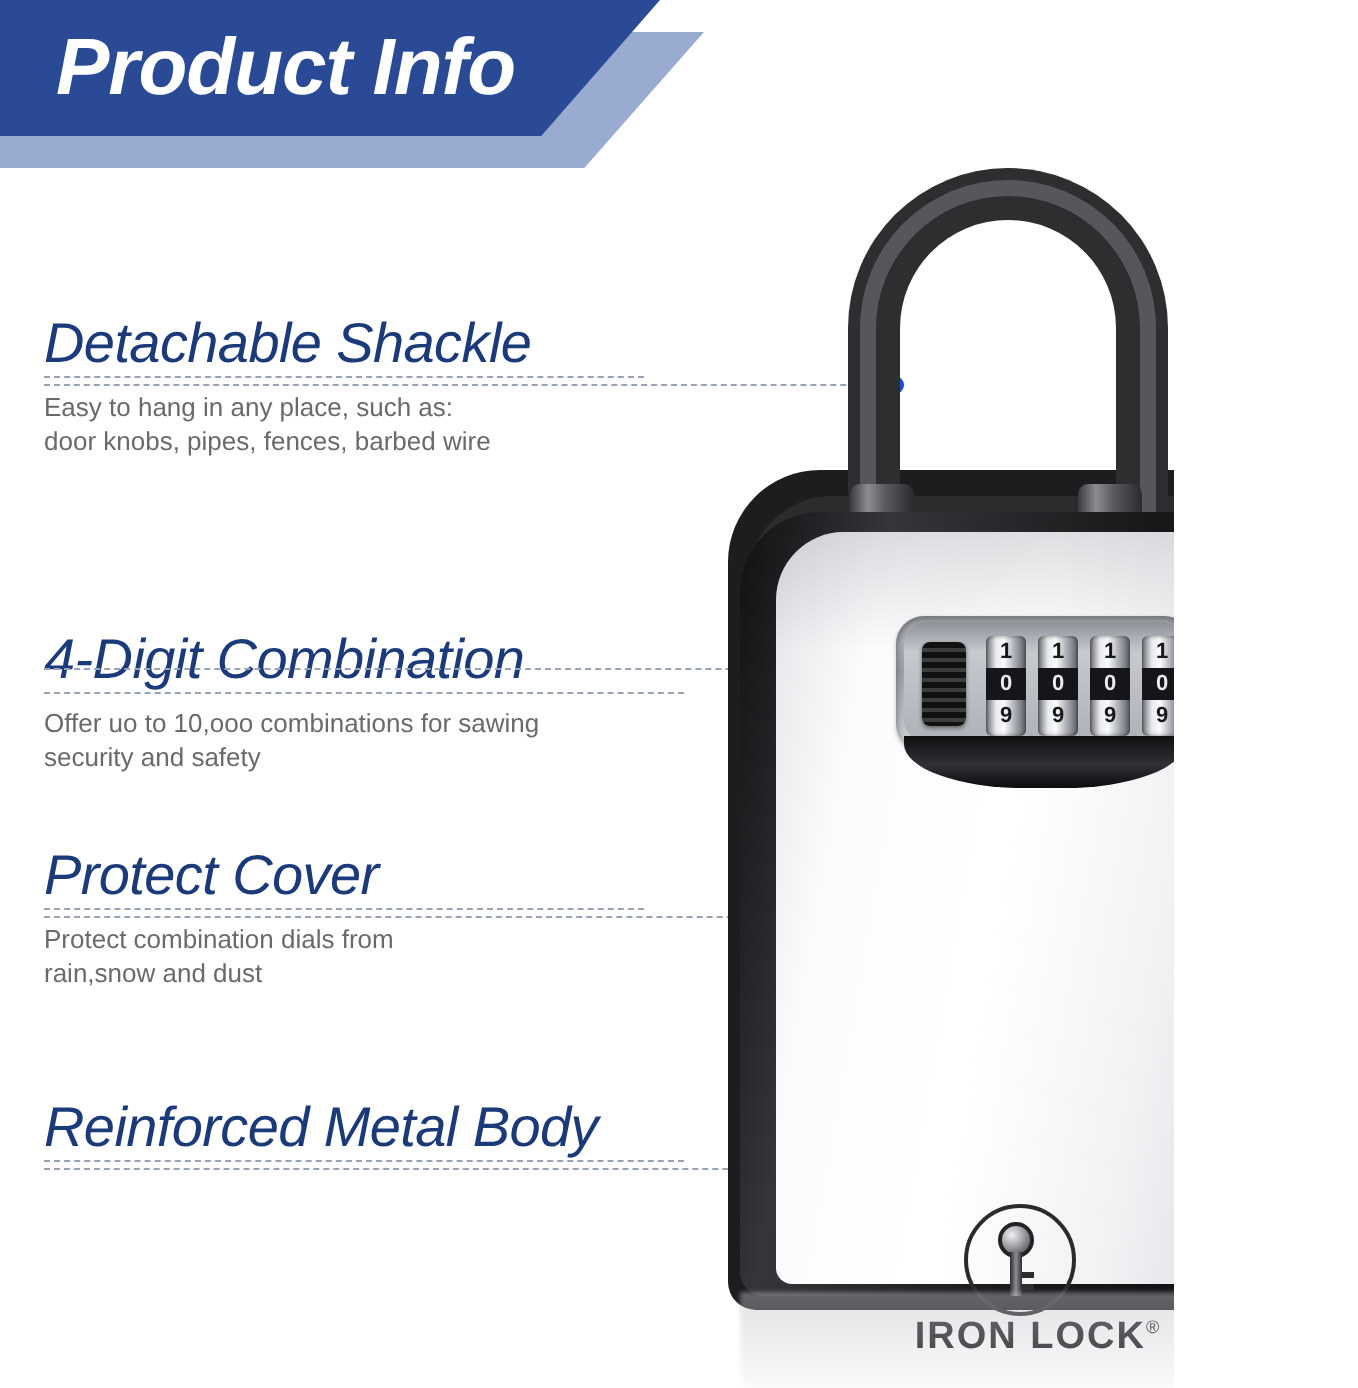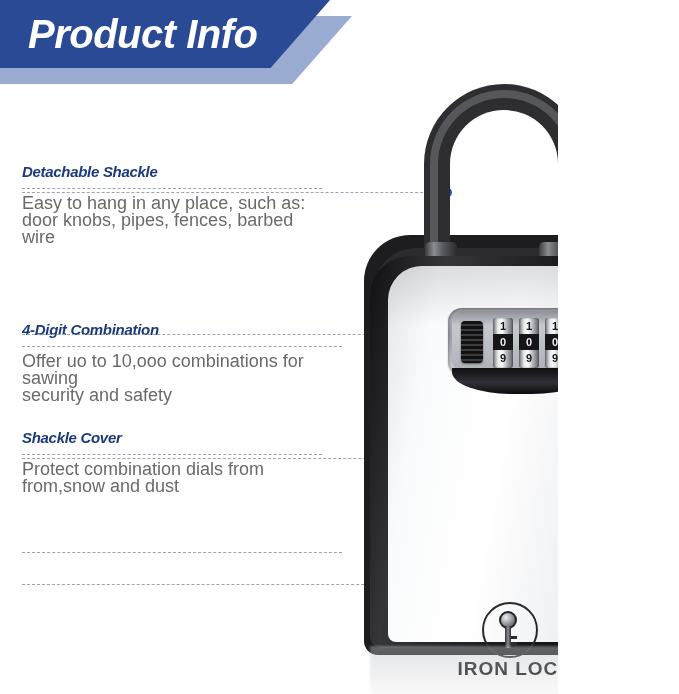--- a/index.html
+++ b/index.html
@@ -9,20 +9,21 @@
   }
   body {
     font-family: "Liberation Sans", sans-serif;
   }
   #page {
     position: relative;
     width: 558px;
     height: 694px;
     background: #ffffff;
     overflow: hidden;
+    padding-left: 29px;
   }
 
   
   .banner-shadow {
     position: absolute;
     left: 0;
     top: 16px;
     width: 352px;
     height: 68px;
     background: #9aabd2;
@@ -49,36 +50,36 @@
     line-height: 52px;
     white-space: nowrap;
   }
 
   
   .feature {
     position: absolute;
     left: 22px;
   }
   .feature-title {
-    font-size: 15px;
-    font-weight: bold;
+    font-size: 28px;
+    font-weight: normal;
     font-style: italic;
     color: #1b3a7a;
     letter-spacing: -0.3px;
     white-space: nowrap;
     line-height: 28px;
     margin: 0;
   }
   .feature-rule {
     height: 0;
     border-top: 1px dashed #9aa3b5;
     margin-top: 2px;
   }
   .feature-desc {
-    font-size: 18px;
+    font-size: 13px;
     color: #6a6a6a;
     line-height: 17px;
     margin-top: 6px;
     white-space: pre-line;
   }
 
   
   .conn-h {
     position: absolute;
     height: 0;
@@ -348,30 +349,31 @@
   <div class="feature" style="top:316px; width:320px;">
     <div class="feature-title">4-Digit Combination</div>
     <div class="feature-rule"></div>
     <div class="feature-desc">Offer uo to 10,ooo combinations for sawing
 security and safety</div>
   </div>
   <div class="conn-h" style="left:22px; top:334px; width:474px;"></div>
   <div class="dot" style="left:491px; top:330px;"></div>
 
   <div class="feature" style="top:424px; width:300px;">
-    <div class="feature-title">Shackle Cover</div>
+    <div class="feature-title">Protect Cover</div>
     <div class="feature-rule"></div>
     <div class="feature-desc">Protect combination dials from
-from,snow and dust</div>
+rain,snow and dust</div>
   </div>
   <div class="conn-h" style="left:22px; top:458px; width:500px;"></div>
   <div class="conn-v" style="left:522px; top:399px; height:59px;"></div>
   <div class="dot" style="left:518px; top:391px;"></div>
 
   <div class="feature" style="top:550px; width:320px;">
+    <div class="feature-title">Reinforced Metal Body</div>
     <div class="feature-rule"></div>
   </div>
   <div class="conn-h" style="left:22px; top:584px; width:392px;"></div>
   <div class="dot" style="left:411px; top:580px;"></div>
 
   <div id="lock">
 
     <div class="body-back"></div>
     <div class="body-back2"></div>
 

